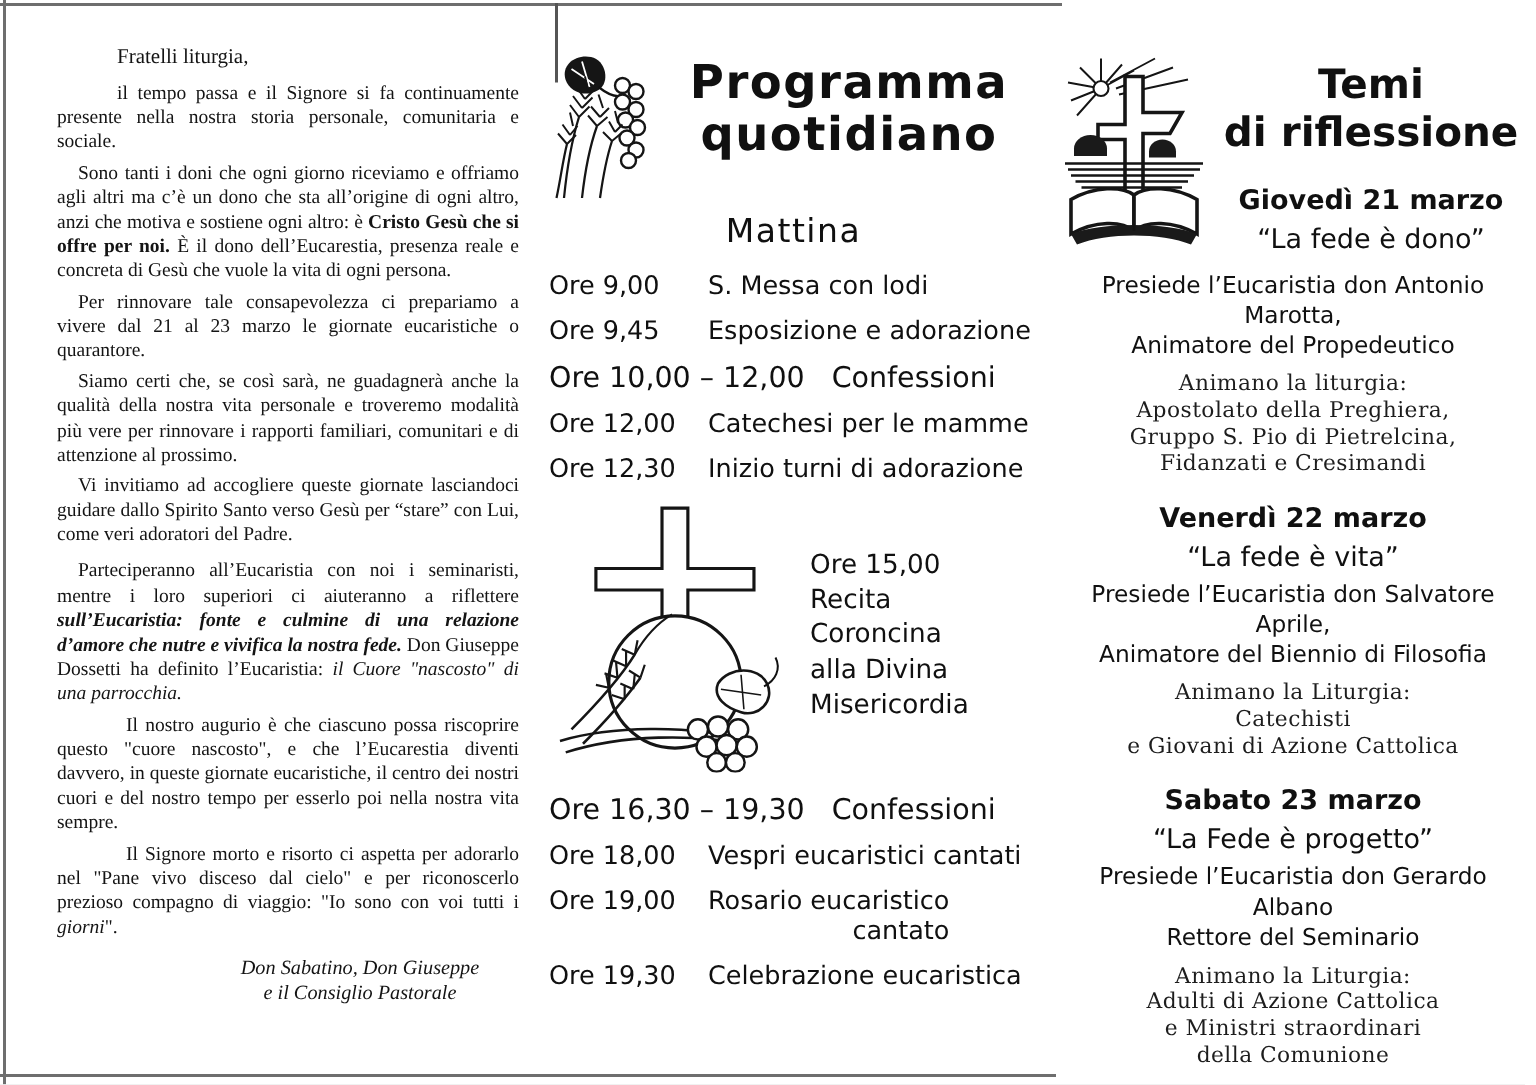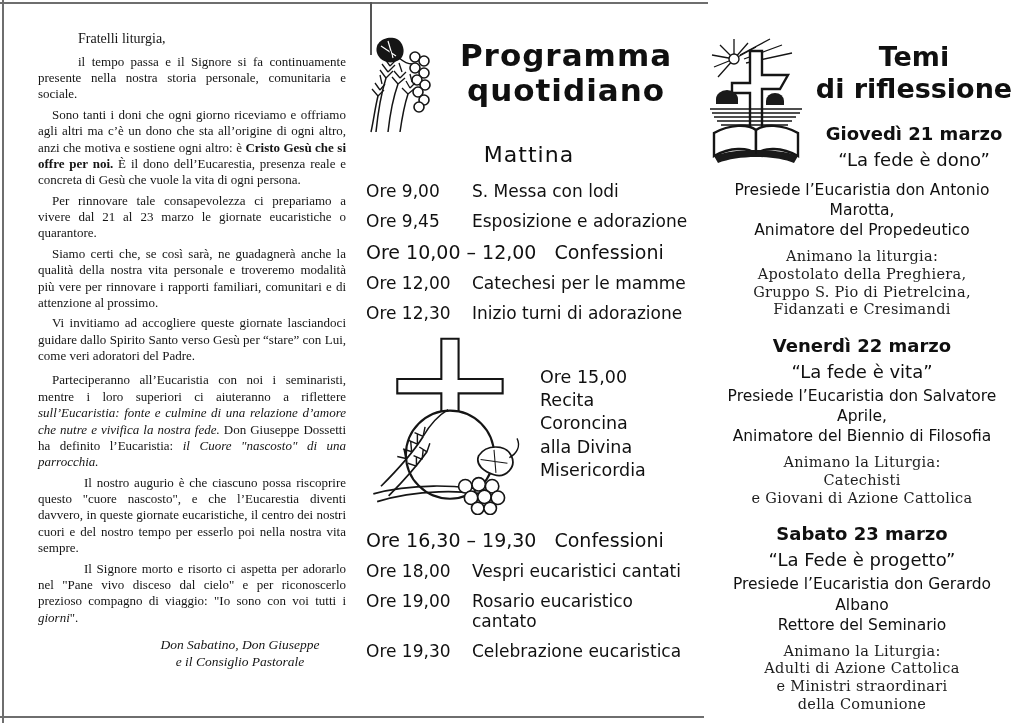--- a/index.html
+++ b/index.html
@@ -18,38 +18,38 @@
     position:absolute; left:38px; top:30px; width:308px;
     font-family:"Liberation Serif", serif; font-size:13px; line-height:1.26;
     color:#141414; text-align:justify;
   }
   .par { margin:0 0 4px 0; text-indent:14px; }
   .par.ind-lg { text-indent:40px; }
   .par.ind-xl { text-indent:46px; }
   .salutation { text-indent:40px; font-size:14px; margin-bottom:6px; text-align:left; }
   .seg-b  { font-weight:bold; }
   .seg-i  { font-style:italic; }
-  .seg-bi { font-weight:normal; font-style:italic; }
+  .seg-bi { font-weight:bold; font-style:italic; }
   .sig { margin-top:10px; margin-left:96px; text-align:center; font-style:italic;
          font-size:13.5px; white-space:pre-line; }
 
   
   .hand { color:#101010; }
 
   
   .col-mid { position:absolute; left:366px; top:34px; width:326px; }
   .prog-header { display:flex; align-items:flex-start; }
   .prog-icon { width:74px; height:100px; flex:0 0 auto; }
   .prog-title { flex:1; text-align:center; font-size:31px; font-weight:bold;
                 letter-spacing:1px; line-height:1.12; margin-top:4px; }
   .mattina { text-align:center; font-size:22px; letter-spacing:1px; margin-top:8px; }
   .sched { margin-top:14px; }
   .srow { display:flex; gap:14px; font-size:17px; margin-bottom:10px; align-items:baseline; }
   .srow .time { flex:0 0 auto; min-width:92px; }
-  .srow .act  { white-space:pre-line; }
+  .srow .act  { white-space:pre-line;text-align:right; }
   .srow.wide  { font-size:19px; }
   .srow.wide .time { min-width:0; margin-right:4px; }
   .euch { display:flex; align-items:center; margin:2px 0 8px 0; }
   .euch-icon { width:166px; height:182px; flex:0 0 auto; }
   .euch-text { font-size:17.5px; line-height:1.32; margin-left:8px; white-space:pre-line; }
 
   
   .col-right { position:absolute; left:704px; top:35px; width:316px; text-align:center; }
   .themes-header { display:flex; text-align:center; }
   .themes-icon { width:104px; height:132px; flex:0 0 auto; }

